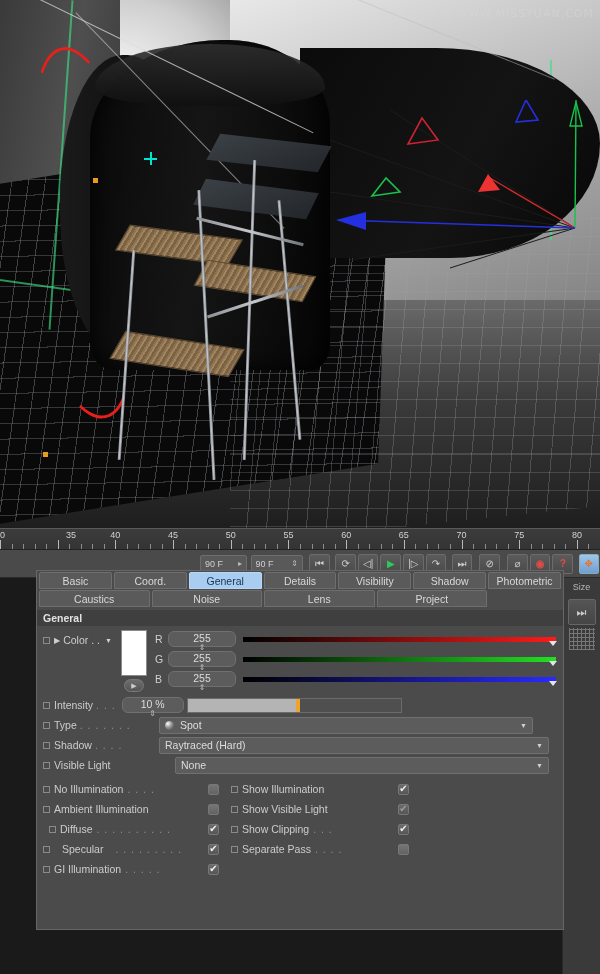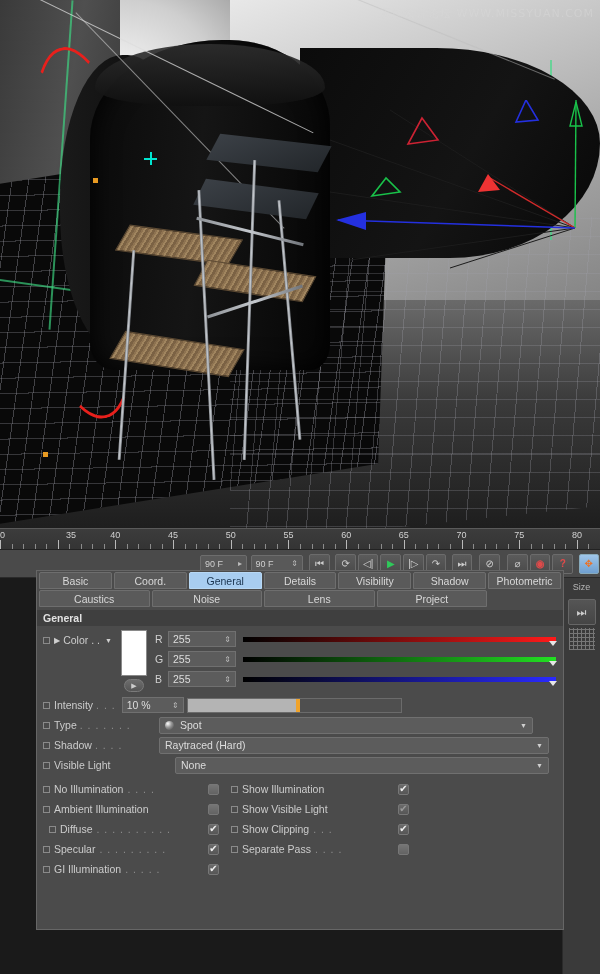--- a/index.html
+++ b/index.html
@@ -120,22 +120,22 @@
 
   .body { padding:4px 0 0 0; }
   .row { display:flex; align-items:center; height:18px; margin-bottom:2px; padding-left:6px; }
   .lbl { font-size:10.5px; color:#ccc; white-space:nowrap; }
   .dots { flex:0 0 auto; color:#8e8e8e; font-size:10.5px; letter-spacing:1px; }
   .cb-sq { width:7px; height:7px; border:1px solid #8a8a8a; background:#4b4b4b;
     margin-right:4px; flex:0 0 auto; }
 
   .swatch { width:26px; height:46px; background:#fff; border:1px solid #8a8a8a; }
   .numfield { width:68px; height:16px; background:#5c5c5c; border:1px solid #707070;
-    border-radius:0; display:flex; align-items:center; padding:0 4px;
-    justify-content:space-between; color:#ddd; font-size:10.5px; }
+    border-radius:6px; display:flex; align-items:center; padding:0 4px;
+    justify-content:space-between; color:#ddd; font-size:10.5px;flex-direction:column; }
   .spin { color:#bdbdbd; font-size:8px; line-height:7px; }
   .slider { height:7px; position:relative; }
   .slider .bar { position:absolute; left:0; right:0; top:1px; height:5px; }
   .slider .mark { position:absolute; right:-1px; top:5px; width:0; height:0;
     border-left:4px solid transparent; border-right:4px solid transparent;
     border-top:5px solid #e6e6e6; }
   .barR { background:linear-gradient(90deg,#000,#ff1a1a); }
   .barG { background:linear-gradient(90deg,#000,#22e022); }
   .barB { background:linear-gradient(90deg,#000,#2a2aff); }
 
@@ -465,21 +465,21 @@
               <span class="lbl">Ambient Illumination</span>
               <span class="dots" style="margin-left:4px;"></span>
               <span class="chk off" style="margin-left:auto;margin-right:8px;">✔</span>
             </div>
             <div class="row" style="padding-left: 12px;">
               <span class="cb-sq"></span>
               <span class="lbl">Diffuse</span>
               <span class="dots" style="margin-left:4px;">. . . . . . . . . .</span>
               <span class="chk" style="margin-left:auto;margin-right:8px;">✔</span>
             </div>
-            <div class="row" style="padding-left: 6px;">
+            <div class="row" style="padding-left: 6px; gap: 8px;">
               <span class="cb-sq"></span>
               <span class="lbl">Specular</span>
               <span class="dots" style="margin-left:4px;">. . . . . . . . .</span>
               <span class="chk" style="margin-left:auto;margin-right:8px;">✔</span>
             </div>
             <div class="row" style="padding-left: 6px;">
               <span class="cb-sq"></span>
               <span class="lbl">GI Illumination</span>
               <span class="dots" style="margin-left:4px;">. . . . .</span>
               <span class="chk" style="margin-left:auto;margin-right:8px;">✔</span>

